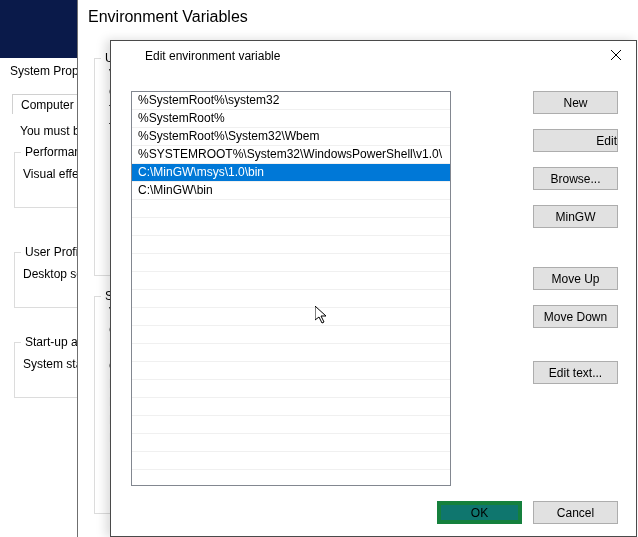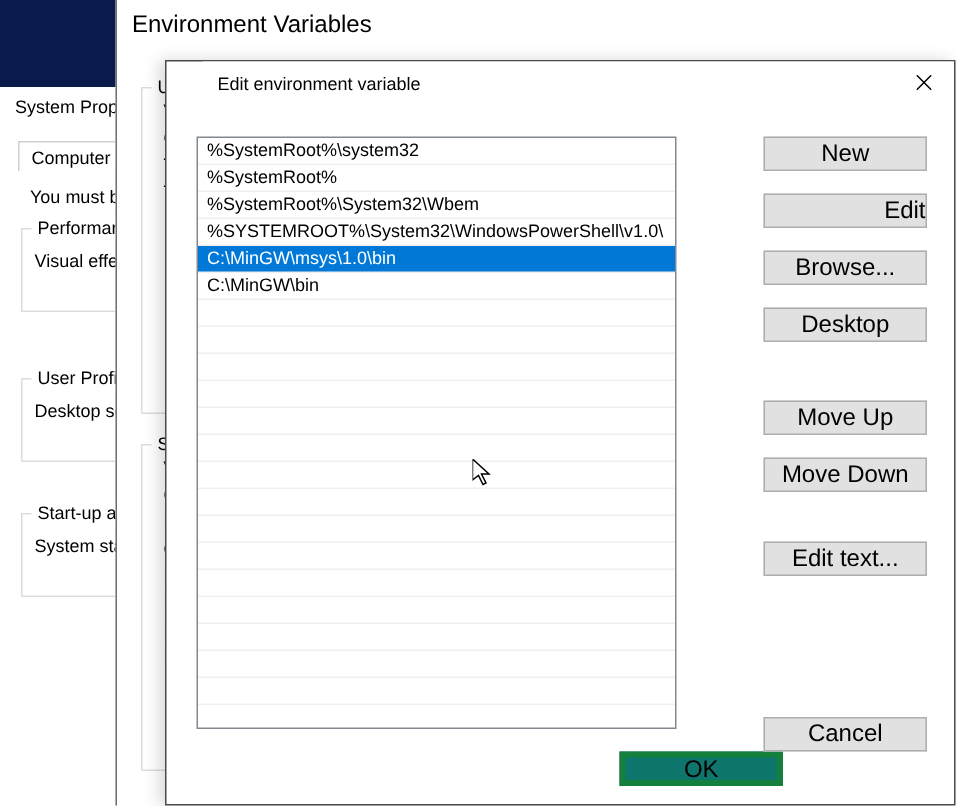--- a/index.html
+++ b/index.html
@@ -180,25 +180,25 @@
     background: #0078d7;
     color: #fff;
   }
   .edit-dlg .listbox .row.blank {
     border-bottom: 1px solid #f0f0f0;
   }
 
   .edit-dlg .btn {
     position: absolute;
     right: 18px;
-    width: 109px;
+    width: 85px;
     height: 23px;
     border: 1px solid #adadad;
     background: #e1e1e1;
-    font-size: 16px;
+    font-size: 12px;
     font-family: inherit;
     cursor: default;
     padding: 0;
   }
   .edit-dlg .btn.default {
     border: 4px solid #15803d;
     background: #0f766e;
   }
 
   .cursor {
@@ -299,24 +299,24 @@
       <div class="row blank"></div>
       <div class="row blank"></div>
       <div class="row blank"></div>
       <div class="row blank"></div>
       <div class="row blank"></div>
     </div>
 
   <button class="btn" style="top:50px;">New</button>
   <button class="btn" style="top:88px;text-align:right;">Edit</button>
   <button class="btn" style="top:126px;">Browse...</button>
-  <button class="btn" style="top:164px;">Desktop</button>
+  <button class="btn" style="top:164px;">MinGW</button>
   <button class="btn" style="top:226px;">Move Up</button>
   <button class="btn" style="top:264px;">Move Down</button>
   <button class="btn" style="top:320px;">Edit text...</button>
 
   <button class="btn default" style="top:460px; right:114px;">OK</button>
-  <button class="btn" style="top:437px;">Cancel</button>
+  <button class="btn" style="top:460px;">Cancel</button>
 
   <svg class="cursor" viewBox="0 0 16 20">
     <path d="M0 0 L0 14 L4 11 L7 17 L9 16 L6 10 L11 10 Z" fill="#fff" stroke="#000" stroke-width="1"></path>
   </svg>
 </div>
 
 </body></html>

